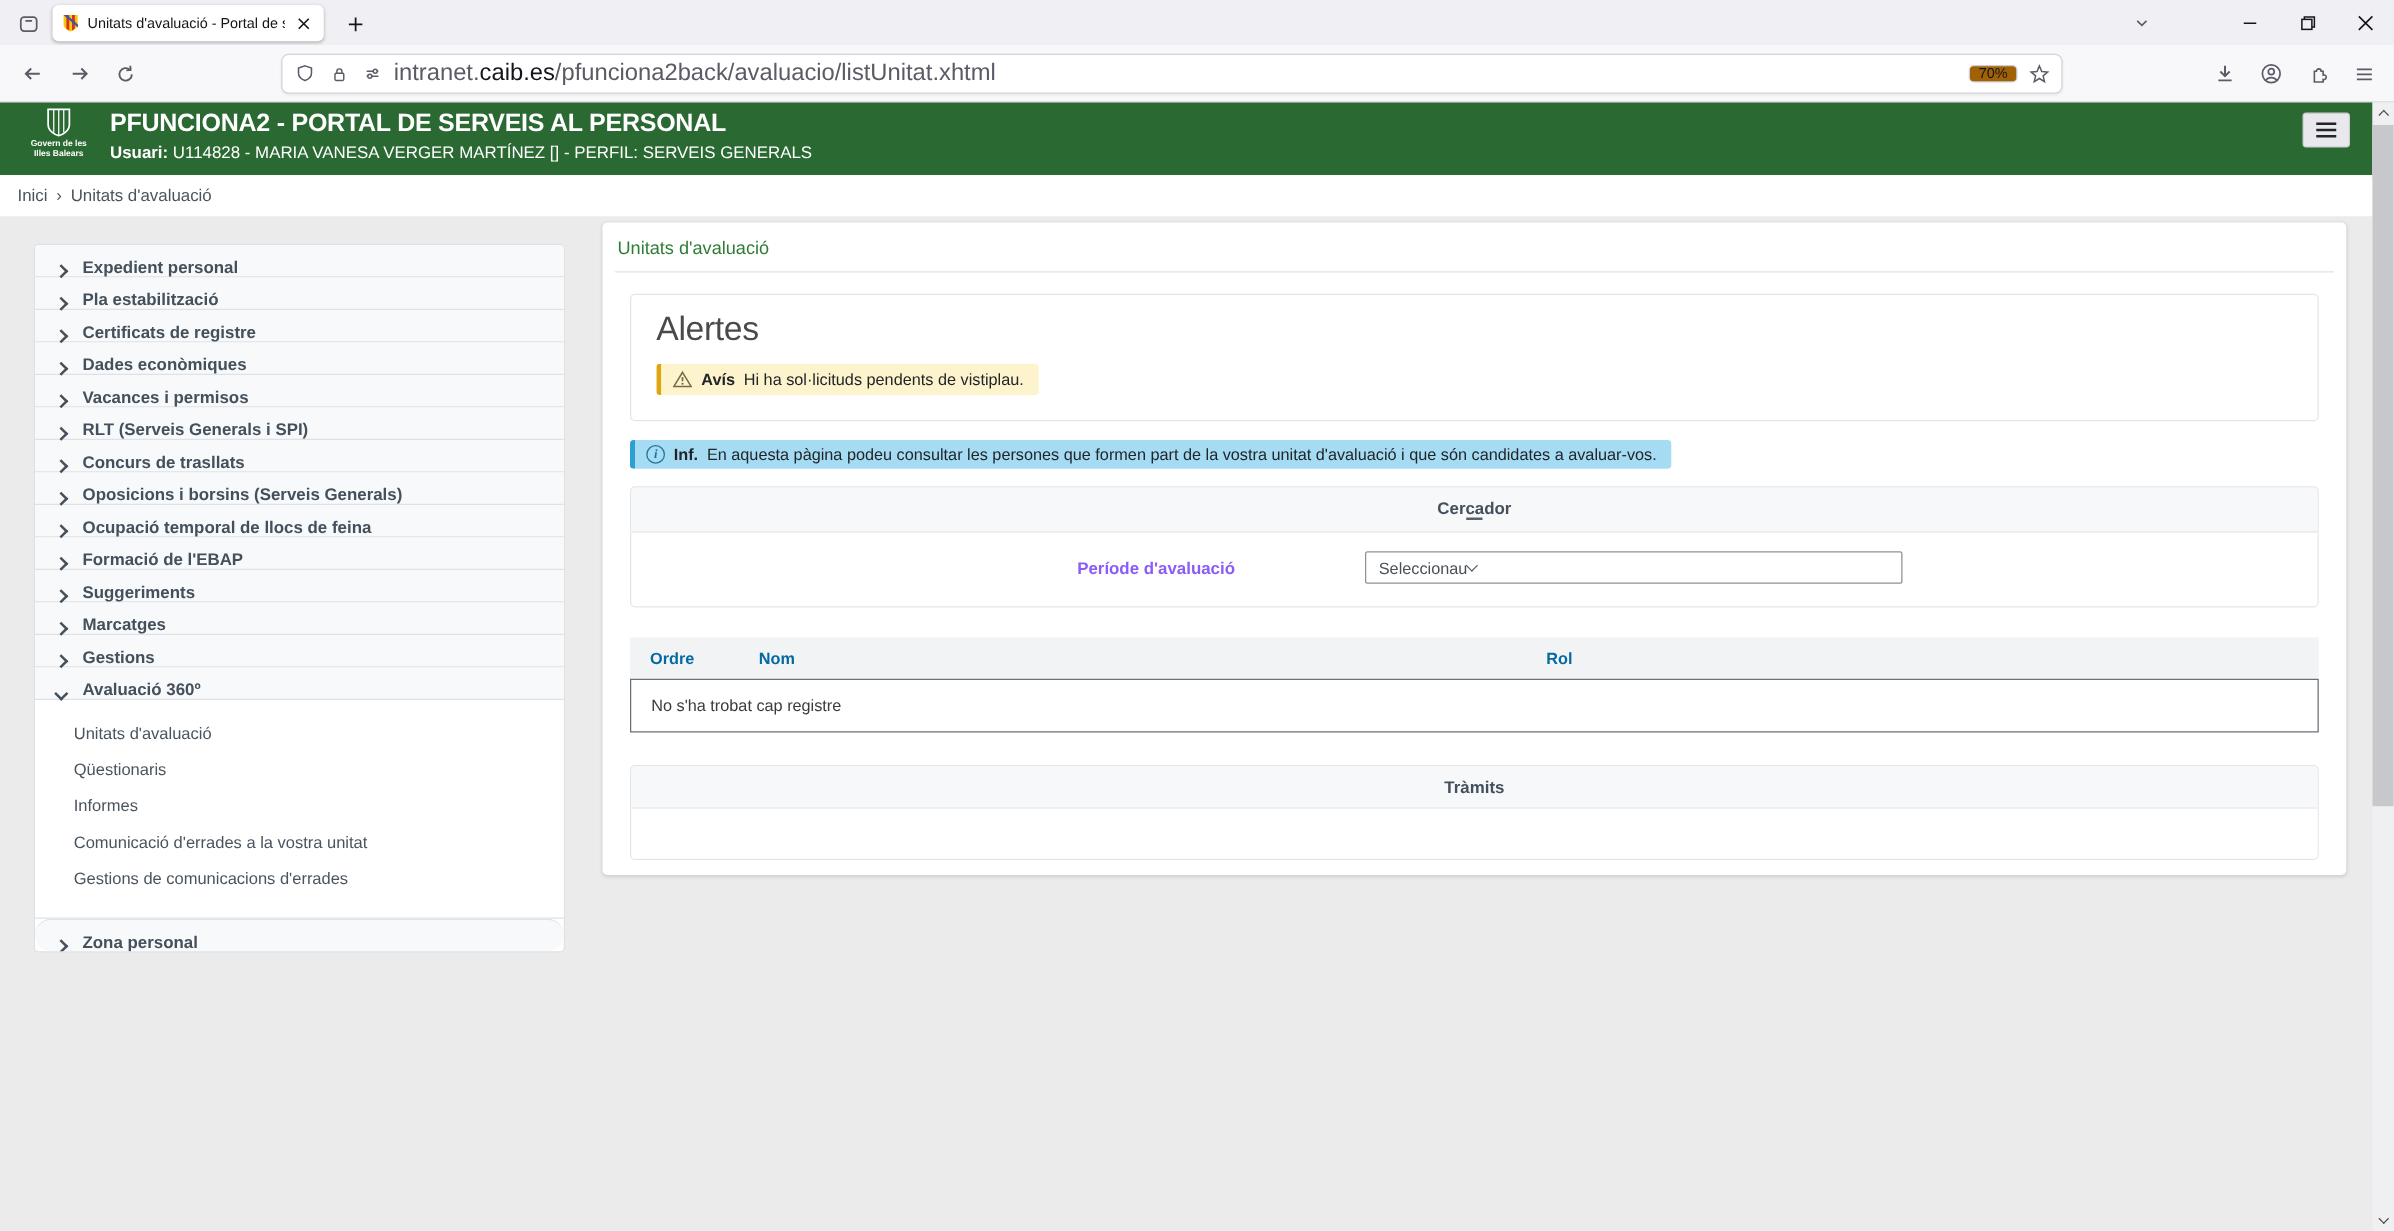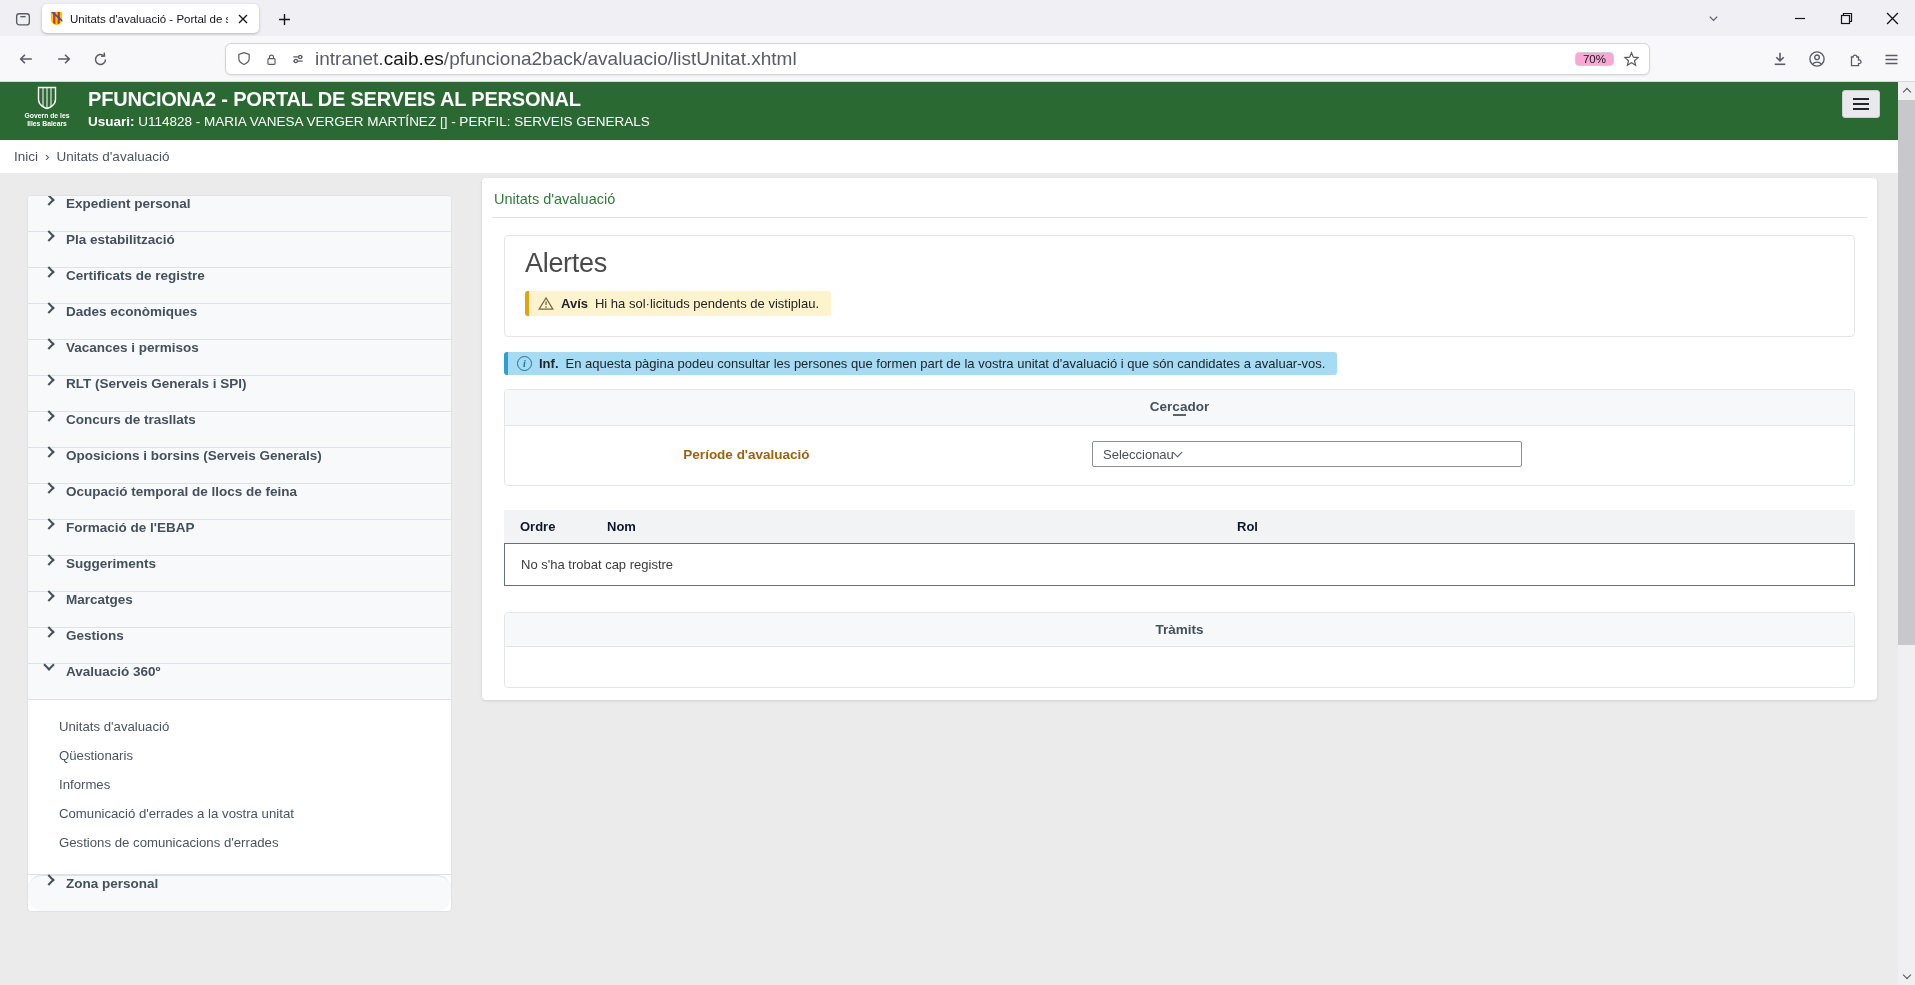--- a/index.html
+++ b/index.html
@@ -18,42 +18,42 @@
   .wincontrols { position:absolute; right:0; top:0; height:36px; display:flex; align-items:center; }
   .winbtn { width:46px; height:36px; display:flex; align-items:center; justify-content:center; }
   .tablist-btn { position:absolute; right:185px; top:0; width:34px; height:36px; display:flex; align-items:center; justify-content:center; }
 
   .toolbar { position:absolute; left:0; top:36px; width:1915px; height:46px; background:#f8f8fa; border-bottom:1px solid #d7d7dc; }
   .navbtn { position:absolute; top:13px; width:20px; height:20px; display:flex; align-items:center; justify-content:center; }
   .urlbar { position:absolute; left:225px; top:7px; width:1425px; height:32px; background:#ffffff; border:1px solid #d4d4db;
             border-radius:6px; display:flex; align-items:center; padding:0 8px; gap:7px; box-shadow:0 1px 2px rgba(0,0,0,.08); }
   .url-text { flex:1; font-size:19px; color:#5b5b66; white-space:nowrap; overflow:hidden; }
   .url-text .domain { color:#15141a; }
-  .zoom-pill { font-size:11.5px; color:#15141a; background:#f9a8d4; border:1px solid #cfcfd8; border-radius:4px; padding:0 7px;text-align:right; }
+  .zoom-pill { font-size:11.5px; color:#15141a; background:#a16207; border:1px solid #cfcfd8; border-radius:4px; padding:0 7px;text-align:right; }
   .tb-right { position:absolute; right:14px; top:13px; display:flex; gap:17px; align-items:center; }
   .tb-ic { width:20px; height:20px; display:flex; align-items:center; justify-content:center; }
 
   
   .appheader { position:absolute; left:0; top:82px; width:1898px; height:61px; background:#2b6933; }
   .gov-logo { position:absolute; left:16px; top:4px; width:62px; text-align:center; }
   .gov-logo .shield { margin:0 auto; }
   .gov-logo .gov-txt { font-size:6.8px; font-weight:bold; color:#ffffff; line-height:1.25; margin-top:2px; }
   .app-title { position:absolute; left:88px; top:6px; color:#ffffff; font-size:20px; font-weight:bold; letter-spacing:-0.2px; }
   .app-user { position:absolute; left:88px; top:32px; color:#ffffff; font-size:13.5px; }
   .app-user b { font-weight:bold; }
   .app-menu-btn { position:absolute; right:18px; top:8px; width:38px; height:28px; background:#e9e9ed; border:1px solid #cfcfd4;
                   border-radius:3px; display:flex; flex-direction:column; justify-content:center; align-items:center; gap:3px; }
   .app-menu-btn i { display:block; width:16px; height:2px; background:#212529; }
 
   .breadcrumb { position:absolute; left:0; top:140px; width:1898px; height:33px; background:#ffffff; display:flex; align-items:center;
                 padding-left:14px; font-size:13.5px; color:#4b545c; gap:7px; }
 
   
   .sidebar { position:absolute; left:27px; top:195px; width:425px; background:#ffffff; border:1px solid #dee2e6; border-radius:4px; overflow:hidden; }
-  .sb-row { height:36px; background:#f8f9fa; border-bottom:1px solid #dee2e6; display:flex; align-items:flex-start; padding-left:17px; cursor:pointer; }
+  .sb-row { height:26px; background:#f8f9fa; border-bottom:1px solid #dee2e6; display:flex; align-items:flex-end; padding-left:17px; cursor:pointer; }
   .sb-row.last { border-bottom:none;border-radius:14px; }
   .sb-row.zona { border-top:1px solid #dee2e6; border-bottom:none; }
   .chev { width:8px; height:8px; border-right:2px solid #44505c; border-bottom:2px solid #44505c; flex:0 0 auto; }
   .chev.right { transform:rotate(-45deg); margin-top:0; }
   .chev.down { transform:rotate(45deg); margin-top:-3px; }
   .sb-label { margin-left:13px; font-size:13.5px; font-weight:bold; color:#44505c; }
   .sb-sub { background:#ffffff; padding:12px 0 17px; border-bottom:1px solid #dee2e6; }
   .sb-sub-item { height:29px; display:flex; align-items:center; padding-left:31px; font-size:13.2px; color:#4a545e; cursor:pointer; }
 
   
@@ -71,27 +71,27 @@
              border-radius:3px; padding:4px 12px 4px 9px; font-size:13px; color:#212529; gap:7px; }
   .infobar b { font-weight:bold; }
   .info-ic { width:15px; height:15px; border:1.4px solid #20719c; border-radius:50%; color:#20719c; font-size:10px; font-weight:bold;
              display:flex; align-items:center; justify-content:center; font-family:"Liberation Serif", serif; font-style:italic; flex:0 0 auto; }
 
   .panel { margin:14px 22px 0; border:1px solid #e3e6e8; border-radius:4px; overflow:hidden; }
   .panel-head { background:#f7f8f9; border-bottom:1px solid #e3e6e8; padding:9px 16px; display:flex; align-items:center; justify-content:space-between;flex-direction:column; }
   .panel-head .ptitle { font-size:13.5px; font-weight:bold; color:#44505c; }
   .minus-ic { width:13px; height:2px; background:#5a6268; }
   .form-row { display:flex; align-items:center; padding:15px 0 18px; }
-  .form-label { width:483px; text-align:center; font-size:13.5px; font-weight:bold; color:#a16207; }
+  .form-label { width:483px; text-align:right; font-size:13.5px; font-weight:bold; color:#8b5cf6; }
   .selectbox { margin-left:104px; width:430px; height:26px; background:#fff; border:1px solid #8d9196; border-radius:2px;
                display:flex; align-items:center; padding:0 10px; font-size:13px; color:#4a5056; }
   .sel-chev { width:7px; height:7px; border-right:1.6px solid #545b62; border-bottom:1.6px solid #545b62; transform:rotate(45deg); margin-top:-3px; }
 
   .rtable { margin:24px 22px 0; }
-  .rt-head { display:flex; background:#f2f3f4; padding:9px 0 9px 16px; font-size:13px; font-weight:bold; color:#0f172a; }
+  .rt-head { display:flex; background:#f2f3f4; padding:9px 0 9px 16px; font-size:13px; font-weight:bold; color:#0369a1; }
   .rt-c1 { width:87px; } .rt-c2 { width:630px; } .rt-c3 { flex:1; }
   .rt-body { border:1px solid #697077; background:#fff; padding:13px 16px; font-size:13px; color:#3b3b3b; min-height:41px; }
 
   .tramits { margin:26px 22px 0; }
   .tramits .panel-body { height:40px; background:#fff; }
 
   
   .scrollbar { position:absolute; right:0; top:82px; width:17px; height:903px; background:#f0f0f2; }
   .sc-arrow { position:absolute; left:0; width:17px; height:17px; display:flex; align-items:center; justify-content:center; }
   .sc-arrow .chev { width:6px; height:6px; border-color:#505050; border-width:1.6px; }

